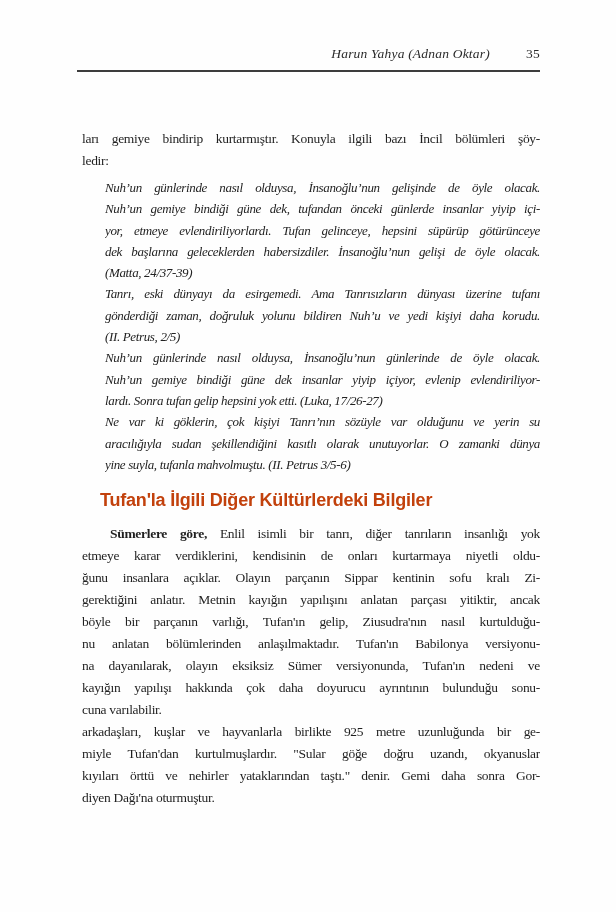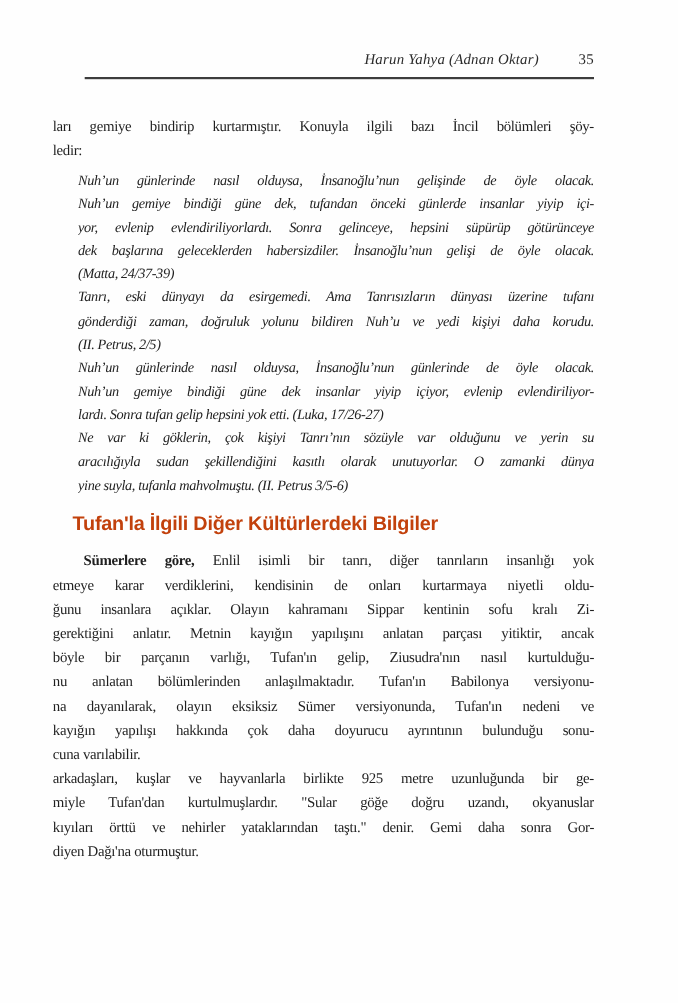--- a/index.html
+++ b/index.html
@@ -46,24 +46,25 @@
   .header-rule {
     margin-top: 8px;
     height: 2px;
     background: #3d3d3d;
     border: none;
   }
 
   
   .content {
     box-sizing: border-box;
-    padding: 32px 60px 0 48px;
+    padding: 32px 60px 0 82px;
     font-size: 13.5px;
     line-height: 22px;
     letter-spacing: -0.3px;
+    margin-top: 24px;
   }
   .ln {
     text-align: justify;
     text-align-last: justify;
     overflow: hidden;
   }
   .intro .ln:last-child,
   .quote .ln:last-child,
   .rest .ln:last-child {
     text-align-last: left;
@@ -119,21 +120,21 @@
 
     <div class="intro">
         <div class="ln">ları gemiye bindirip kurtarmıştır. Konuyla ilgili bazı İncil bölümleri şöy-</div>
         <div class="ln">ledir:</div>
       </div>
 
     <div class="quote-block">
       <div class="quote">
           <div class="ln">Nuh’un günlerinde nasıl olduysa, İnsanoğlu’nun gelişinde de öyle olacak.</div>
           <div class="ln">Nuh’un gemiye bindiği güne dek, tufandan önceki günlerde insanlar yiyip içi-</div>
-          <div class="ln">yor, evlenip evlendiriliyorlardı. Sonra gelinceye, hepsini süpürüp götürünceye</div>
+          <div class="ln">yor, etmeye evlendiriliyorlardı. Tufan gelinceye, hepsini süpürüp götürünceye</div>
           <div class="ln">dek başlarına geleceklerden habersizdiler. İnsanoğlu’nun gelişi de öyle olacak.</div>
           <div class="ln">(Matta, 24/37-39)</div>
         </div>
       <div class="quote">
           <div class="ln">Tanrı, eski dünyayı da esirgemedi. Ama Tanrısızların dünyası üzerine tufanı</div>
           <div class="ln">gönderdiği zaman, doğruluk yolunu bildiren Nuh’u ve yedi kişiyi daha korudu.</div>
           <div class="ln">(II. Petrus, 2/5)</div>
         </div>
       <div class="quote">
           <div class="ln">Nuh’un günlerinde nasıl olduysa, İnsanoğlu’nun günlerinde de öyle olacak.</div>
@@ -149,21 +150,21 @@
 
     <h2 class="section-heading">Tufan'la İlgili Diğer Kültürlerdeki Bilgiler</h2>
 
     <div class="para">
       <div class="firstline">
         <b class="lead">Sümerlere göre,</b>
         <span>Enlil isimli bir tanrı, diğer tanrıların insanlığı yok</span>
       </div>
       <div class="rest">
           <div class="ln">etmeye karar verdiklerini, kendisinin de onları kurtarmaya niyetli oldu-</div>
-          <div class="ln">ğunu insanlara açıklar. Olayın kahramanı Sippar kentinin sofu kralı Zi-</div>
+          <div class="ln">ğunu insanlara açıklar. Olayın parçanın Sippar kentinin sofu kralı Zi-</div>
           <div class="ln">gerektiğini anlatır. Metnin kayığın yapılışını anlatan parçası yitiktir, ancak</div>
           <div class="ln">böyle bir parçanın varlığı, Tufan'ın gelip, Ziusudra'nın nasıl kurtulduğu-</div>
           <div class="ln">nu anlatan bölümlerinden anlaşılmaktadır. Tufan'ın Babilonya versiyonu-</div>
           <div class="ln">na dayanılarak, olayın eksiksiz Sümer versiyonunda, Tufan'ın nedeni ve</div>
           <div class="ln">kayığın yapılışı hakkında çok daha doyurucu ayrıntının bulunduğu sonu-</div>
           <div class="ln">cuna varılabilir.</div>
         </div>
     </div>
 
     <div class="para">

